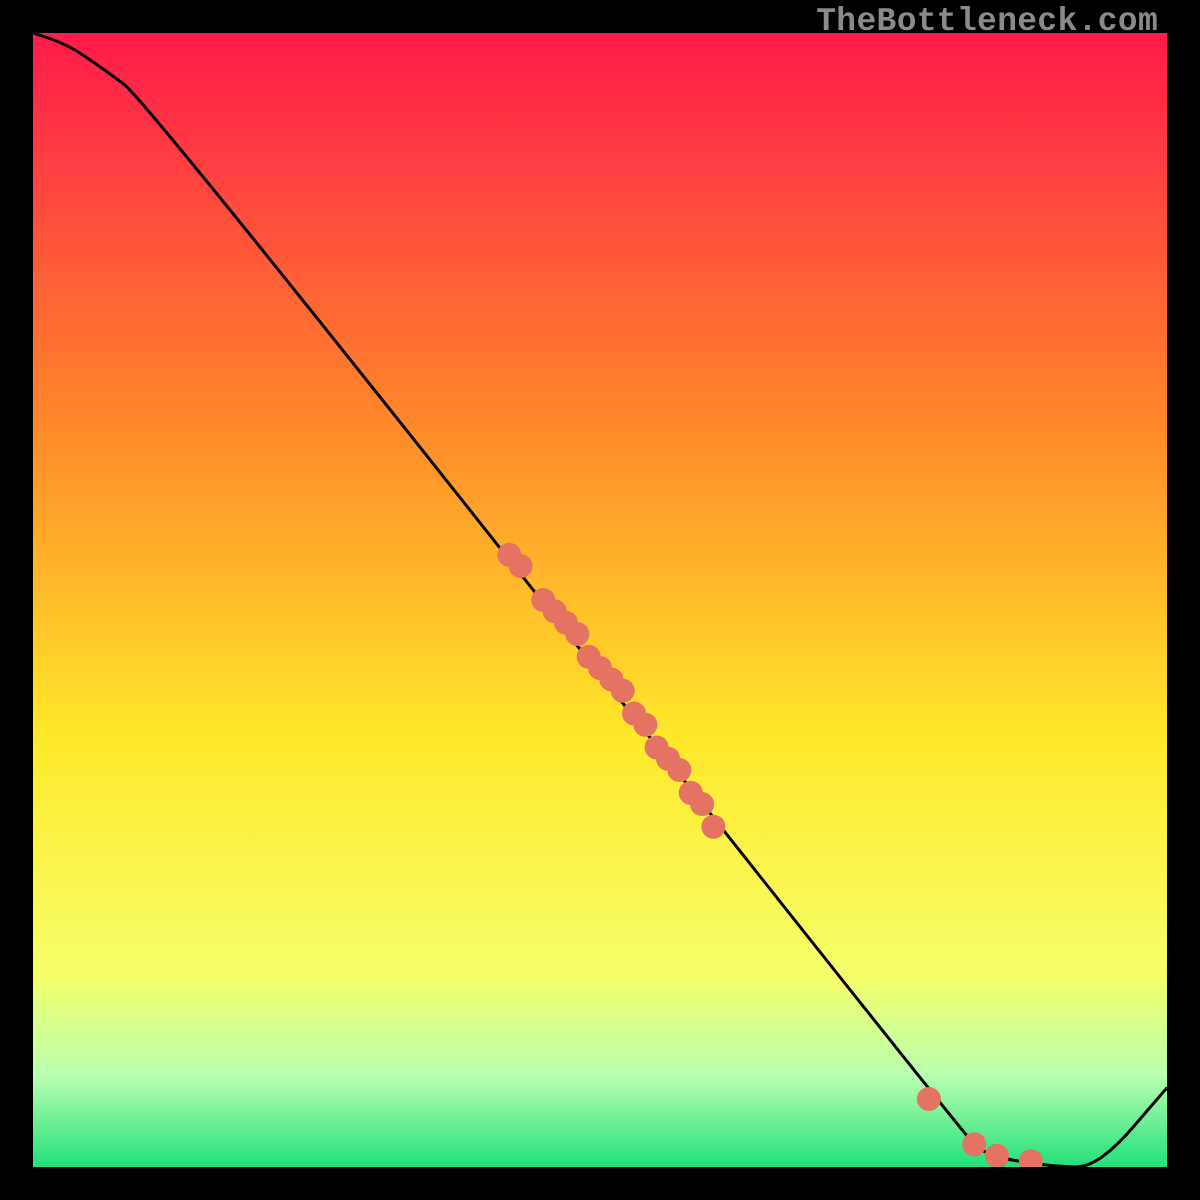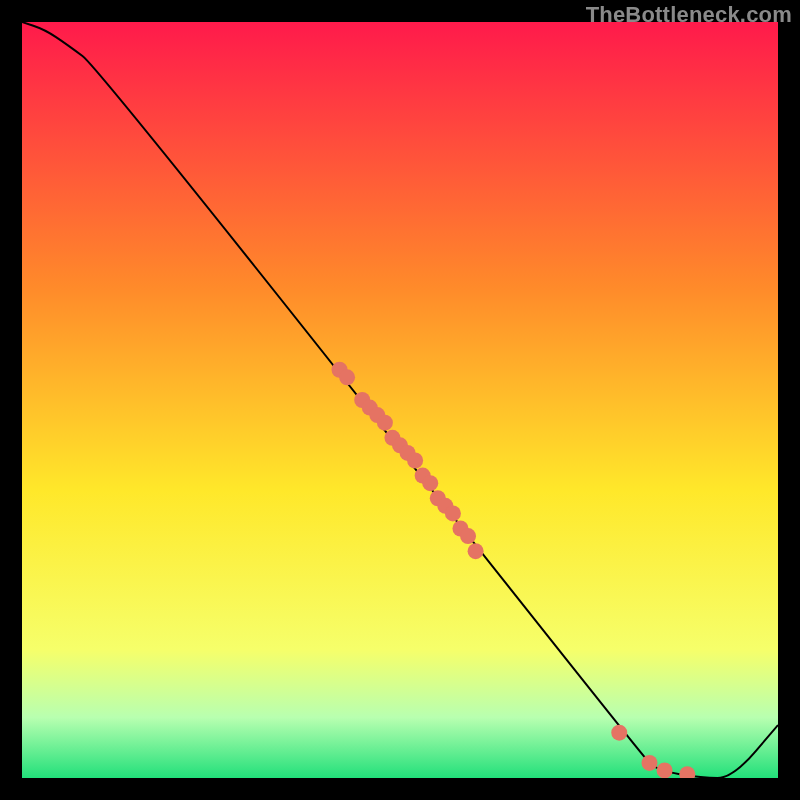--- a/index.html
+++ b/index.html
@@ -21,22 +21,22 @@
   .plot-bg {
     position: absolute;
     left: 0;
     top: 0;
     width: 756px;
     height: 756px;
   }
   .watermark {
     position: absolute;
     top: 2px;
-    right: 8px;
-    font-family: Liberation Sans, sans-serif;
+    right: 28px;
+    font-family: Liberation Mono, monospace;
     font-size: 22px;
     font-weight: 600;
     color: #8a8a8a;
     letter-spacing: 0.2px;
     user-select: none;
   }
   svg.curve {
     position: absolute;
     left: 22px;
     top: 22px;

